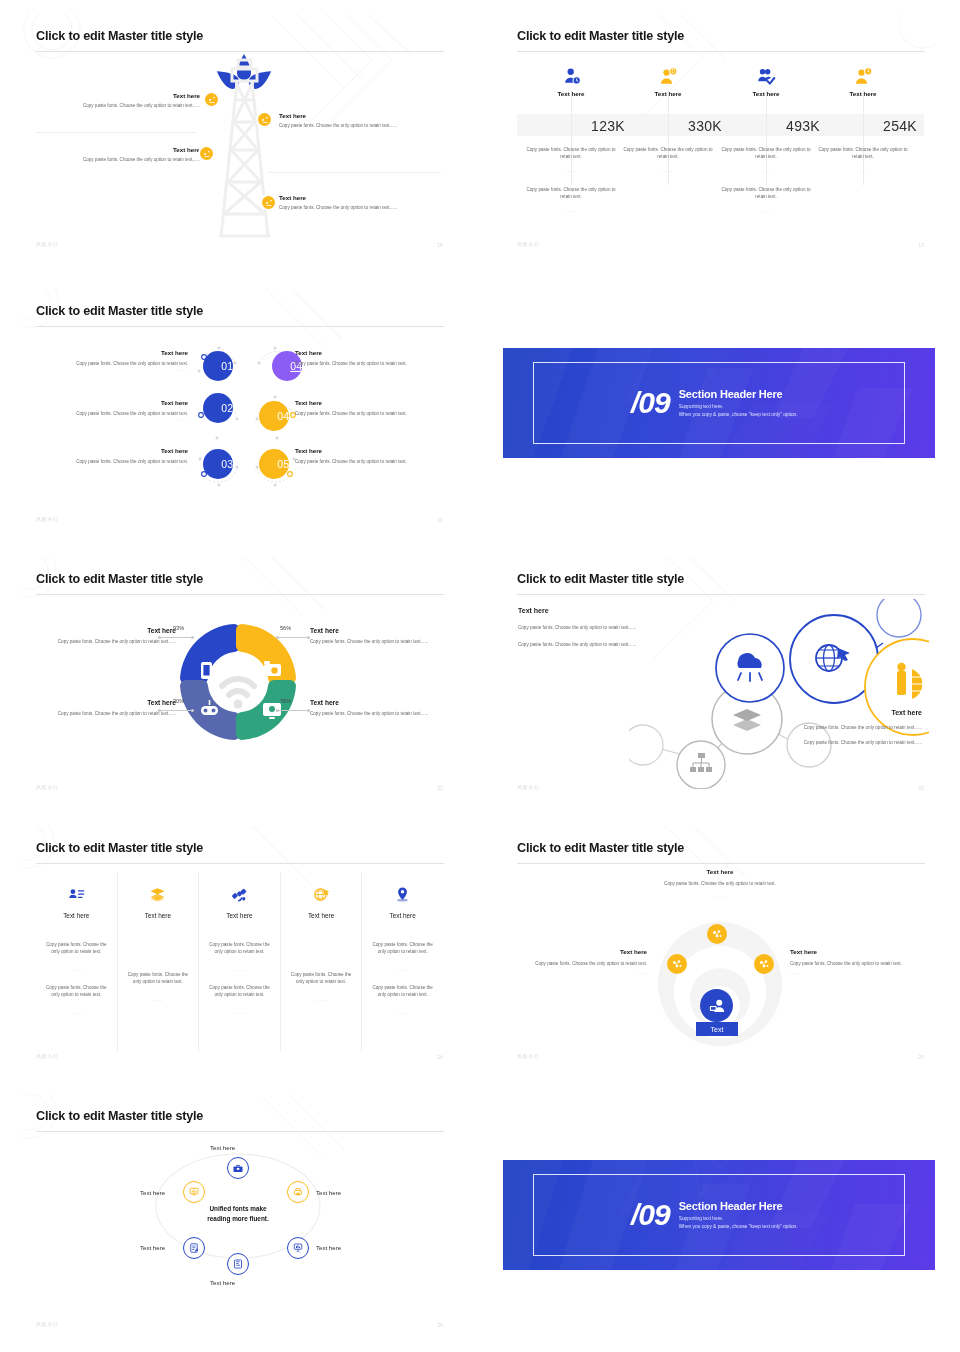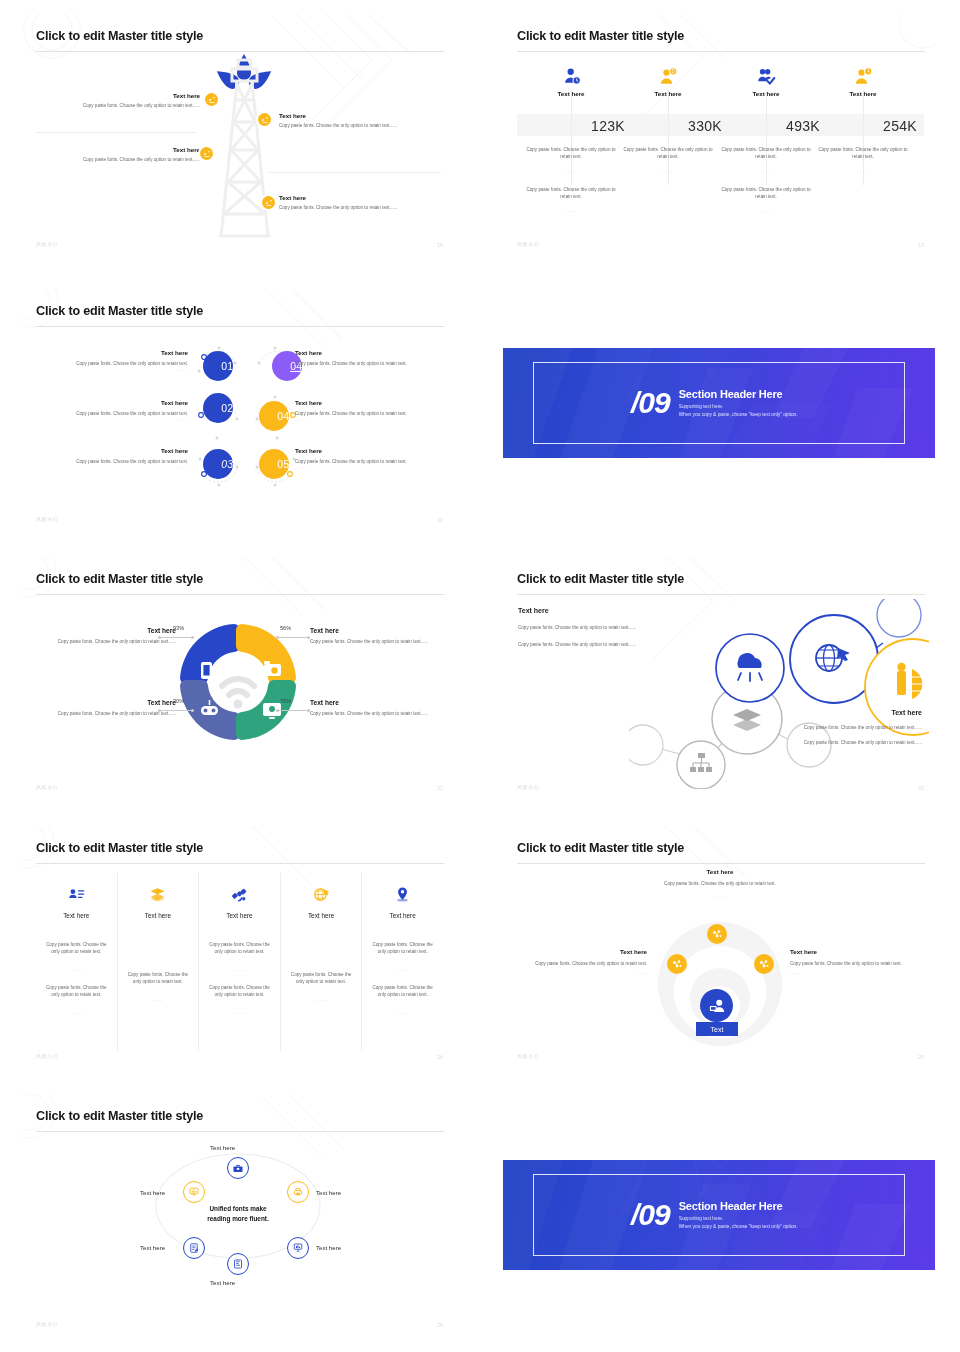--- a/index.html
+++ b/index.html
@@ -431,21 +431,21 @@
     <svg viewBox="0 0 48 48">
           <g fill="none" stroke="#dcdcdc" stroke-width=".8" stroke-dasharray="2 2">
       <path d="M8 34a20 20 0 0 0 34-6"></path>
           </g>
       <circle cx="9" cy="33" r="2.4" fill="#fff" stroke="#2747C8" stroke-width="1.1"></circle>
       <circle cx="24" cy="44" r="1.5" fill="#d8d8d8"></circle>
           <circle cx="42" cy="26" r="1.5" fill="#d8d8d8"></circle>
       <circle cx="5" cy="18" r="1.5" fill="#d8d8d8"></circle>
         </svg>
   </div>
-  <div class="num-circle" style="left:181px; top:160px; background:#2747C8;font-style:italic;">
+  <div class="num-circle" style="left:181px; top:160px; background:#2747C8;">
     <span>03</span>
   </div>
 
   <div class="orbit" style="left:229px; top:54px;">
     <svg viewBox="0 0 48 48">
           <g fill="none" stroke="#dcdcdc" stroke-width=".8" stroke-dasharray="2 2">
       <path d="M40 14a20 20 0 0 0-32 6"></path>
           </g>
       <circle cx="39" cy="14" r="2.4" fill="#fff" stroke="#FBB919" stroke-width="1.1"></circle>
       <circle cx="24" cy="5" r="1.5" fill="#d8d8d8"></circle>

